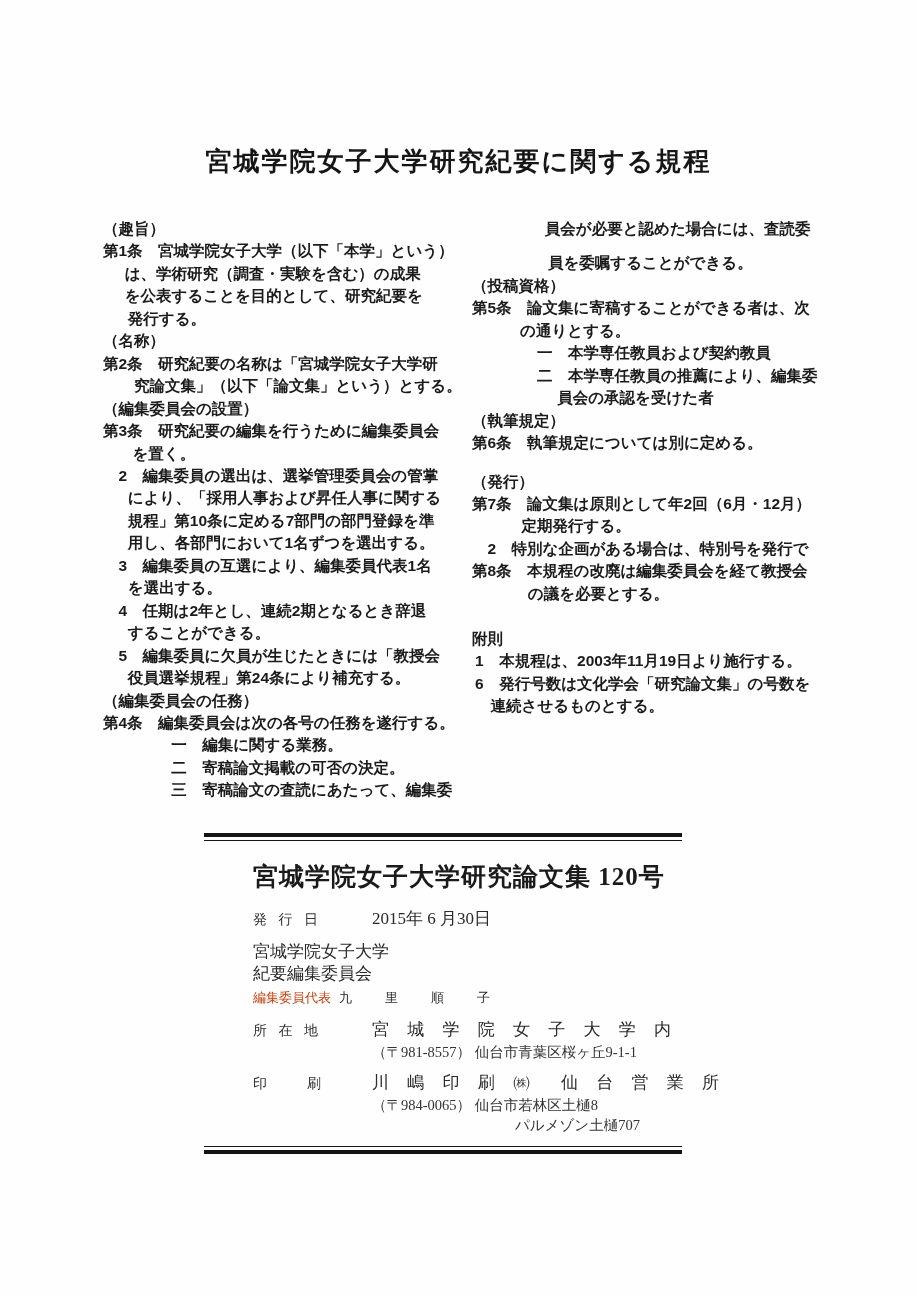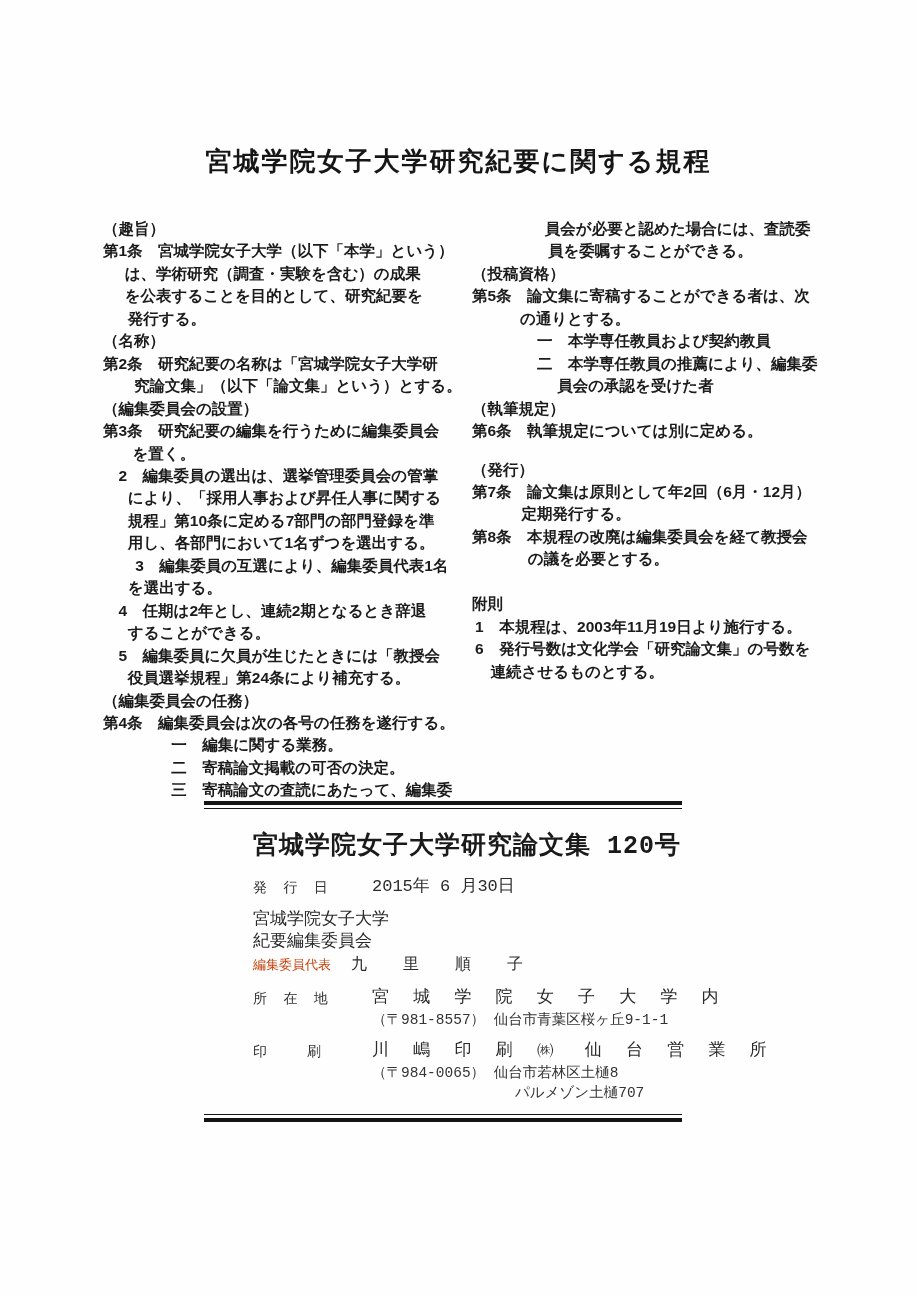--- a/index.html
+++ b/index.html
@@ -28,22 +28,22 @@
   }
   .reg-col.left  { left:103px; width:362px; }
   .reg-col.right { left:472px; width:362px; }
   .rline {
     line-height:22.45px; min-height:22.45px;
     white-space:nowrap;
   }
 
   
   .colophon {
-    position:absolute; left:204px; top:801px; width:478px;
-    font-family:Liberation Mono, monospace;
+    position:absolute; left:204px; top:833px; width:478px;
+    font-family:Liberation Serif, serif;
     color:#262626;
   }
   .rule-top    { height:3px; border-top:4px solid #141414; border-bottom:1.5px solid #141414; }
   .rule-bottom { height:3px; border-top:1.5px solid #141414; border-bottom:4px solid #141414; margin-top:5px; }
   .colophon-title {
     margin:19px 0 15px 49px;
     font-size:25px; font-weight:bold; letter-spacing:1px;
     color:#1a1a1a; white-space:nowrap;
   }
   .col-row { display:flex; margin:0 0 10px 49px; }
@@ -52,21 +52,21 @@
     font-size:14px; letter-spacing:4px;
     padding-top:3px; color:#333; white-space:nowrap;
   }
   .col-values { flex:1; }
   .cline { line-height:22.5px; white-space:nowrap; }
   .cline.value  { font-size:17px; color:#2a2a2a; }
   .cline.wide   { font-size:17px; letter-spacing:7px; color:#2a2a2a; }
   .cline.sub    { font-size:14.5px; line-height:20.5px; color:#333; }
   .cline.deep   { padding-left:143px; }
   .rep-label { font-size:13px; color:#c2410c; }
-  .rep-name  { font-size:16px; letter-spacing:10px; color:#2a2a2a; margin-left:20px; }
+  .rep-name  { font-size:13px; letter-spacing:10px; color:#2a2a2a; margin-left:8px; }
 </style>
 </head>
 <body>
 
 <div class="page">
 
   <div class="doc-title">宮城学院女子大学研究紀要に関する規程</div>
 
   <div class="reg-col left">
       <div class="rline" style="padding-left: 0em;">（趣旨）</div>
@@ -77,47 +77,48 @@
       <div class="rline" style="padding-left: 0em;">（名称）</div>
       <div class="rline" style="padding-left: 0em;">第2条　研究紀要の名称は「宮城学院女子大学研</div>
       <div class="rline" style="padding-left: 2em;">究論文集」（以下「論文集」という）とする。</div>
       <div class="rline" style="padding-left: 0em;">（編集委員会の設置）</div>
       <div class="rline" style="padding-left: 0em;">第3条　研究紀要の編集を行うために編集委員会</div>
       <div class="rline" style="padding-left: 1.9em;">を置く。</div>
       <div class="rline" style="padding-left: 1em;">2　編集委員の選出は、選挙管理委員会の管掌</div>
       <div class="rline" style="padding-left: 1.6em;">により、「採用人事および昇任人事に関する</div>
       <div class="rline" style="padding-left: 1.6em;">規程」第10条に定める7部門の部門登録を準</div>
       <div class="rline" style="padding-left: 1.6em;">用し、各部門において1名ずつを選出する。</div>
-      <div class="rline" style="padding-left: 1em; text-align: center;">3　編集委員の互選により、編集委員代表1名</div>
+      <div class="rline" style="padding-left: 1em;">3　編集委員の互選により、編集委員代表1名</div>
       <div class="rline" style="padding-left: 1.6em;">を選出する。</div>
       <div class="rline" style="padding-left: 1em;">4　任期は2年とし、連続2期となるとき辞退</div>
       <div class="rline" style="padding-left: 1.6em;">することができる。</div>
       <div class="rline" style="padding-left: 1em;">5　編集委員に欠員が生じたときには「教授会</div>
       <div class="rline" style="padding-left: 1.6em;">役員選挙規程」第24条により補充する。</div>
       <div class="rline" style="padding-left: 0em;">（編集委員会の任務）</div>
       <div class="rline" style="padding-left: 0em;">第4条　編集委員会は次の各号の任務を遂行する。</div>
       <div class="rline" style="padding-left: 4.4em;">一　編集に関する業務。</div>
       <div class="rline" style="padding-left: 4.4em;">二　寄稿論文掲載の可否の決定。</div>
       <div class="rline" style="padding-left: 4.4em;">三　寄稿論文の査読にあたって、編集委</div>
     </div>
 
   <div class="reg-col right">
       <div class="rline" style="padding-left: 4.7em;">員会が必要と認めた場合には、査読委</div>
-      <div class="rline" style="padding-left: 4.9em;">員を委嘱することができる。</div>
+      <div class="rline" style="padding-left: 4.9em; margin-top: 12px;">員を委嘱することができる。</div>
       <div class="rline" style="padding-left: 0em;">（投稿資格）</div>
       <div class="rline" style="padding-left: 0em;">第5条　論文集に寄稿することができる者は、次</div>
       <div class="rline" style="padding-left: 3.1em;">の通りとする。</div>
       <div class="rline" style="padding-left: 4.2em;">一　本学専任教員および契約教員</div>
       <div class="rline" style="padding-left: 4.2em;">二　本学専任教員の推薦により、編集委</div>
       <div class="rline" style="padding-left: 5.5em;">員会の承認を受けた者</div>
       <div class="rline" style="padding-left: 0em;">（執筆規定）</div>
       <div class="rline" style="padding-left: 0em;">第6条　執筆規定については別に定める。</div>
       <div class="rline" style="padding-left: 0em; margin-top: 16px;">（発行）</div>
       <div class="rline" style="padding-left: 0em;">第7条　論文集は原則として年2回（6月・12月）</div>
       <div class="rline" style="padding-left: 3.2em;">定期発行する。</div>
+      <div class="rline" style="padding-left: 1em;">2　特別な企画がある場合は、特別号を発行で</div>
       <div class="rline" style="padding-left: 0em;">第8条　本規程の改廃は編集委員会を経て教授会</div>
       <div class="rline" style="padding-left: 3.6em;">の議を必要とする。</div>
       <div class="rline" style="padding-left: 0em;">&nbsp;</div>
       <div class="rline" style="padding-left: 0em;">附則</div>
       <div class="rline" style="padding-left: 0.2em;">1　本規程は、2003年11月19日より施行する。</div>
       <div class="rline" style="padding-left: 0.2em;">6　発行号数は文化学会「研究論文集」の号数を</div>
       <div class="rline" style="padding-left: 1.2em;">連続させるものとする。</div>
     </div>
 
   <div class="colophon">

